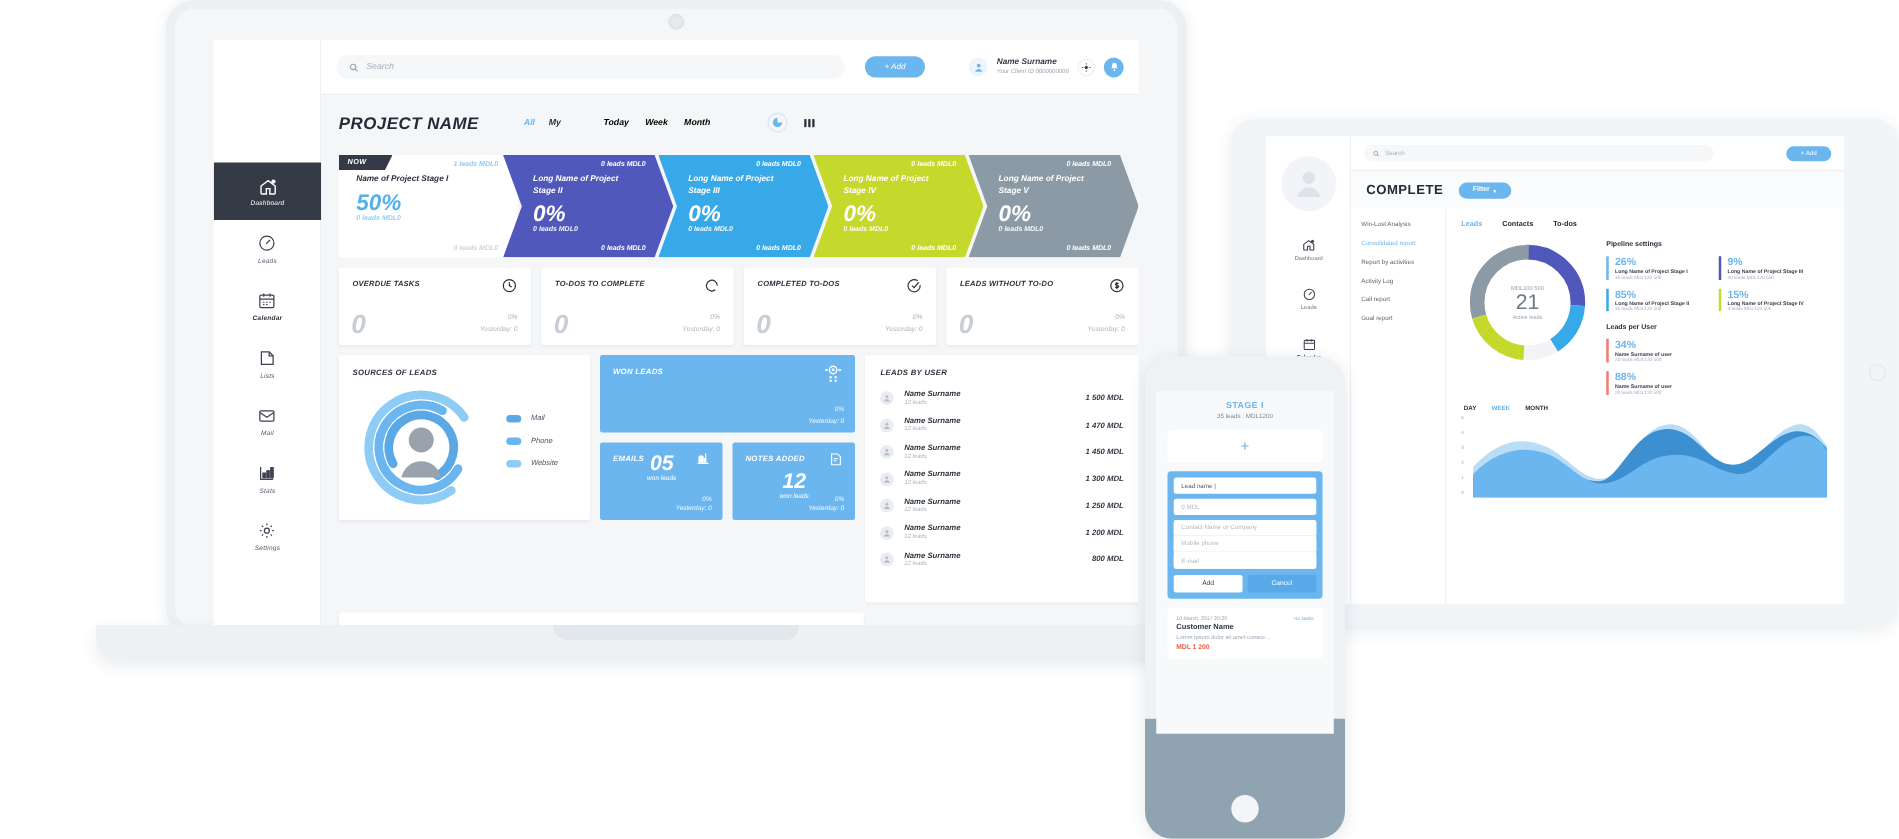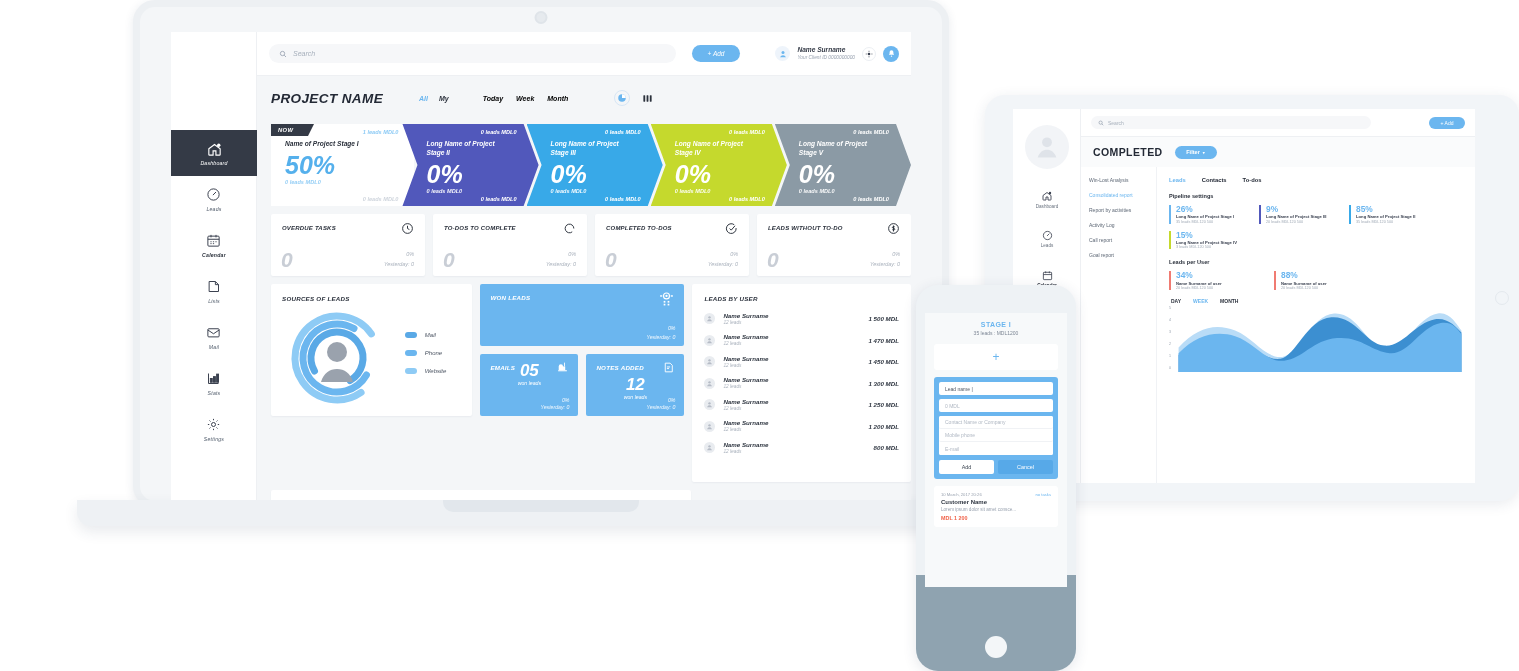--- a/index.html
+++ b/index.html
@@ -98,21 +98,21 @@
   .lp-periods { display: flex; gap: 13px; margin-left: 34px; font-size: 7px; font-weight: bold; }
   .lp-viewicons { display: flex; gap: 12px; margin-left: 46px; align-items: center; }
   .lp-vi-circle { width: 16px; height: 16px; border-radius: 50%; border: 1px solid #d7e6f5;
                   display: flex; align-items: center; justify-content: center; }
 
   
   .pipeline { position: relative; margin: 4px 0 0 14px; height: 82px; display: flex; }
   .stagebox { position: relative; height: 82px; color: #fff; }
   .stagebox .content { position: absolute; inset: 0; padding: 16px 0 0 14px; }
   .st-name { font-size: 6.6px; font-weight: bold; line-height: 1.35; width: 74px; }
-  .st-pct { font-size: 25px; font-weight: bold; line-height: .95; margin-top: 5px; }
+  .st-pct { font-size: 18px; font-weight: bold; line-height: .95; margin-top: 5px; }
   .st-sub { font-size: 5.6px; font-weight: bold; margin-top: 1px; opacity: .92; }
   .st-top { position: absolute; right: 16px; top: 5px; font-size: 5.6px; font-weight: bold; }
   .st-bot { position: absolute; right: 16px; bottom: 4px; font-size: 5.6px; font-weight: bold; }
   .nowtag {
     position: absolute; left: 0; top: 0; height: 12px; padding: 0 8px 0 7px;
     background: #343a46; color: #fff; font-size: 5.8px; font-weight: bold;
     display: flex; align-items: center; letter-spacing: .4px; z-index: 3;
     clip-path: polygon(0 0, 100% 0, 86% 100%, 0 100%);
     width: 43px;
   }
@@ -756,21 +756,21 @@
                 <circle cx="10.5" cy="10.5" r="6.5"></circle>
                 <path d="M15.5 15.5L21 21"></path>
               </svg>
           </span>
           <span class="txt">Search</span>
         </div>
         <div class="tb-add">+ Add</div>
       </div>
 
       <div class="tb-head">
-        <div class="tb-h1">COMPLETED</div>
+        <div class="tb-h1">COMPLETE</div>
         <div class="tb-filter">
           <span>Filter</span>
           <span style="font-size:4px">▾</span>
         </div>
       </div>
 
       <div class="tb-body">
         <div class="tb-nav">
           <div class="it">Win-Lost Analysis</div>
           <div class="it on">Consolidated report</div>
@@ -781,20 +781,34 @@
         </div>
 
         <div class="tb-content">
           <div class="tb-tabs">
             <span class="on">Leads</span>
             <span class="off">Contacts</span>
             <span class="off">To-dos</span>
           </div>
 
           <div class="tb-cols">
+            <div class="donut-wrap">
+              <svg width="106" height="106" viewBox="0 0 100 100">
+                <circle cx="50" cy="50" r="38" fill="none" stroke="#f2f4f7" stroke-width="11"></circle>
+                <circle cx="50" cy="50" r="38" fill="none" stroke="#5158bb" stroke-width="11" stroke-dasharray="62 177" stroke-dashoffset="0" transform="rotate(-90 50 50)"></circle>
+                <circle cx="50" cy="50" r="38" fill="none" stroke="#38a9e8" stroke-width="11" stroke-dasharray="36 203" stroke-dashoffset="-62" transform="rotate(-90 50 50)"></circle>
+                <circle cx="50" cy="50" r="38" fill="none" stroke="#c5d92d" stroke-width="11" stroke-dasharray="46 193" stroke-dashoffset="-122" transform="rotate(-90 50 50)"></circle>
+                <circle cx="50" cy="50" r="38" fill="none" stroke="#8b9aa5" stroke-width="11" stroke-dasharray="72 167" stroke-dashoffset="-168" transform="rotate(-90 50 50)"></circle>
+              </svg>
+              <div class="donut-center">
+                <div class="donut-top">MDL100 500</div>
+                <div class="donut-num">21</div>
+                <div class="donut-sub">Active leads</div>
+              </div>
+            </div>
 
             <div style="flex:1;padding-top:4px">
               <div class="pipe-title">Pipeline settings</div>
               <div class="pipe-grid">
                 <div class="pipe-cell" style="border-left-color:#6bb6ef">
                   <div class="pipe-pct">26%</div>
                   <div class="pipe-nm">Long Name of Project Stage I</div>
                   <div class="pipe-sub">35 leads MDL120 500</div>
                 </div>
                 <div class="pipe-cell" style="border-left-color:#5158bb">

